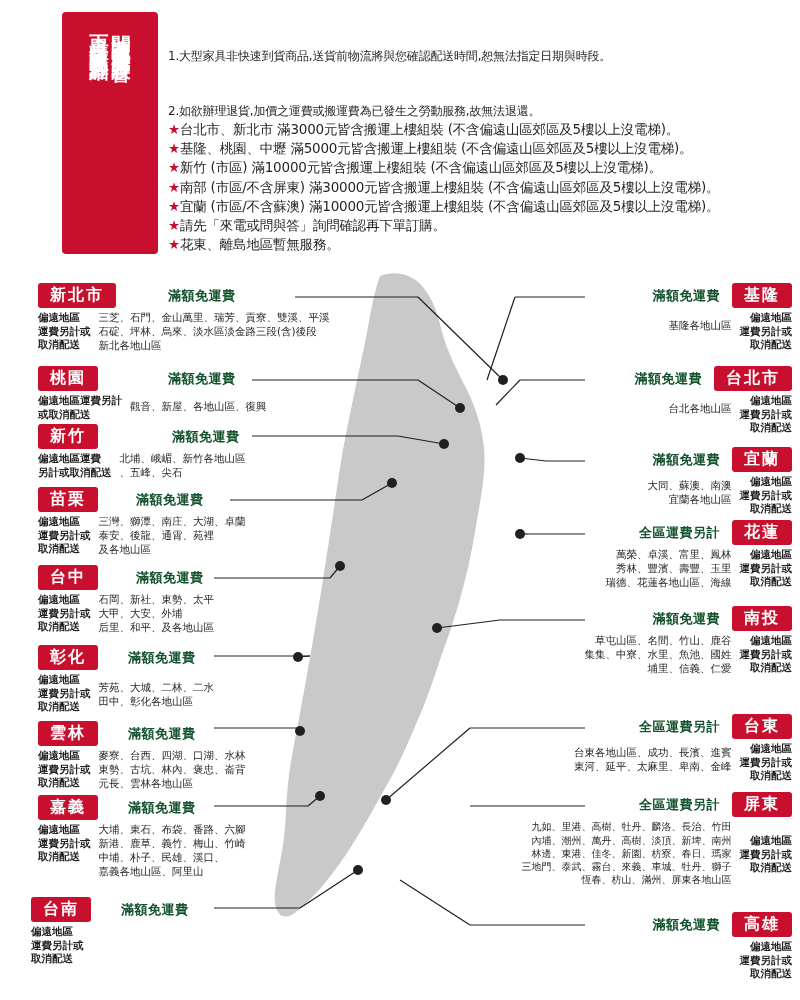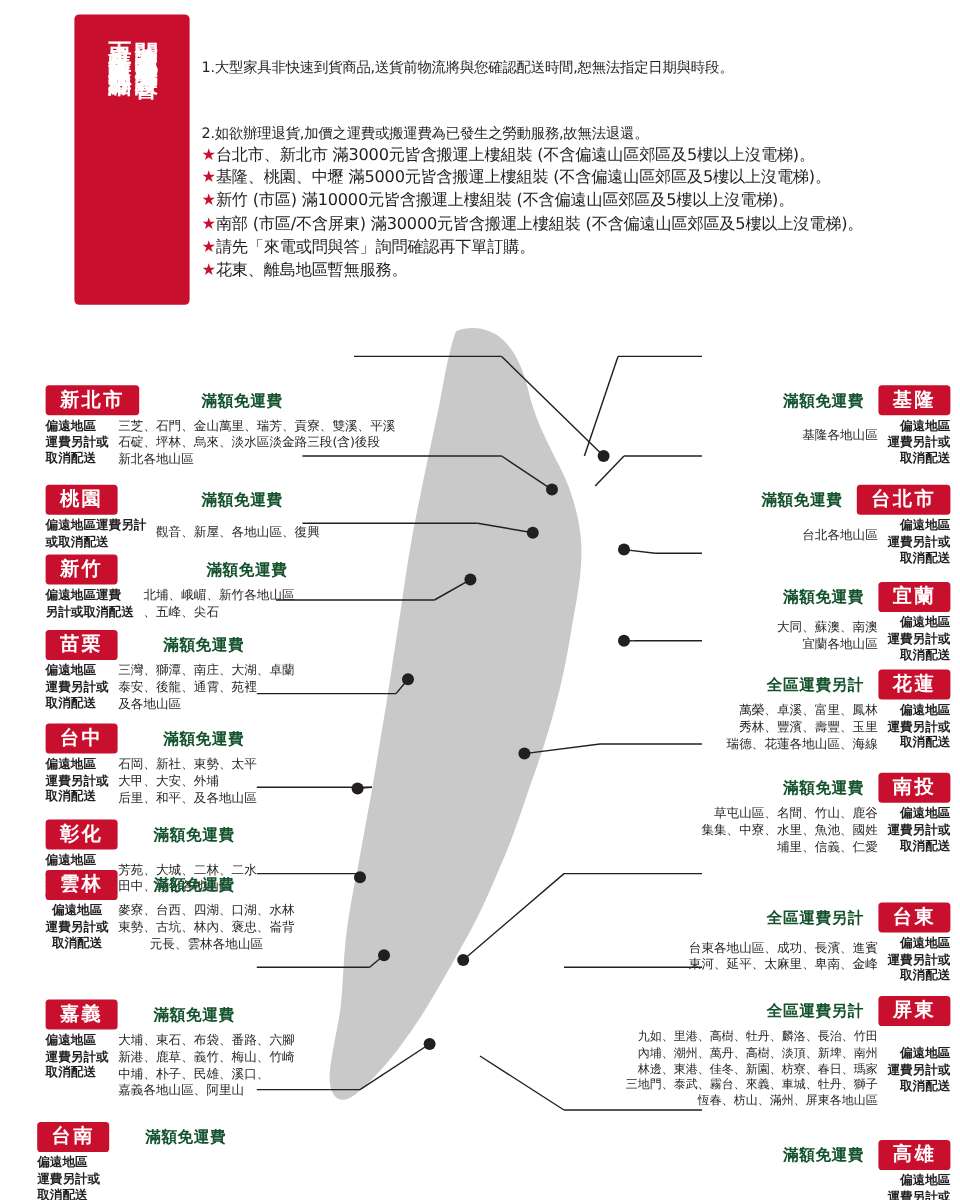--- a/index.html
+++ b/index.html
@@ -37,21 +37,21 @@
   .st { color:#c8102e; font-weight:bold; }
 
   
   #map-wrap { position:absolute; left:0; top:268px; width:800px; height:732px; }
   #taiwan {
     position:absolute; left:262px; top:0px; width:250px; height:710px;
   }
   #taiwan svg { display:block; }
 
   
-  .card { position:absolute;margin-top:38px; }
+  .card { position:absolute; }
   .pill {
     display:inline-block; background:#c8102e; color:#fff;
     font-size:16px; font-weight:bold; letter-spacing:2px;
     padding:3px 12px 4px; border-radius:3px; line-height:1.15;
     white-space:nowrap;
   }
   .headline {
     font-size:13px; font-weight:bold; color:#14532d; white-space:nowrap;
     letter-spacing:0.5px;
   }
@@ -82,20 +82,21 @@
     <span class="badge-col">閱讀避免造成雙方誤會</span>
     <span class="badge-col">下單訂購前請務必詳細</span>
   </div>
   <div id="notice-lines">
     <div class="nline num">1.大型家具非快速到貨商品,送貨前物流將與您確認配送時間,恕無法指定日期與時段。</div>
     <div class="nline num">2.如欲辦理退貨,加價之運費或搬運費為已發生之勞動服務,故無法退還。</div>
     <div class="nline star"><span class="st">★</span>台北市、新北市 滿3000元皆含搬運上樓組裝 (不含偏遠山區郊區及5樓以上沒電梯)。</div>
     <div class="nline star"><span class="st">★</span>基隆、桃園、中壢 滿5000元皆含搬運上樓組裝 (不含偏遠山區郊區及5樓以上沒電梯)。</div>
     <div class="nline star"><span class="st">★</span>新竹 (市區) 滿10000元皆含搬運上樓組裝 (不含偏遠山區郊區及5樓以上沒電梯)。</div>
     <div class="nline star"><span class="st">★</span>南部 (市區/不含屏東) 滿30000元皆含搬運上樓組裝 (不含偏遠山區郊區及5樓以上沒電梯)。</div>
+    <div class="nline star"><span class="st">★</span>宜蘭 (市區/不含蘇澳) 滿10000元皆含搬運上樓組裝 (不含偏遠山區郊區及5樓以上沒電梯)。</div>
     <div class="nline star"><span class="st">★</span>請先「來電或問與答」詢問確認再下單訂購。</div>
     <div class="nline star"><span class="st">★</span>花東、離島地區暫無服務。</div>
   </div>
 </div>
 
 <div id="map-wrap">
   <div id="taiwan">
     <svg width="250" height="710" viewBox="0 0 250 710" xmlns="http://www.w3.org/2000/svg">
       <path d="M118 8 C132 2 150 6 160 18 C172 32 176 48 180 64 C186 86 196 104 205 122
                C214 140 220 160 222 180 C224 202 220 224 216 246 C212 270 208 294 202 316
@@ -263,21 +264,21 @@
       <div>運費另計或</div>
       <div>取消配送</div>
     </div>
     <div class="detail" style="padding-top:8px;">
       <div>芳苑、大城、二林、二水</div>
       <div>田中、彰化各地山區</div>
     </div>
   </div>
 </div>
 
-<div class="card left" style="left:38px; top:687px; width:260px;text-align:center;">
+<div class="card left" style="left:38px; top:721px; width:260px;">
   <div class="pill-row">
     <span class="pill">雲林</span>
     <span class="headline" style="margin-left:30px;">滿額免運費</span>
   </div>
   <div class="body-row">
     <div class="note">
       <div>偏遠地區</div>
       <div>運費另計或</div>
       <div>取消配送</div>
     </div>

